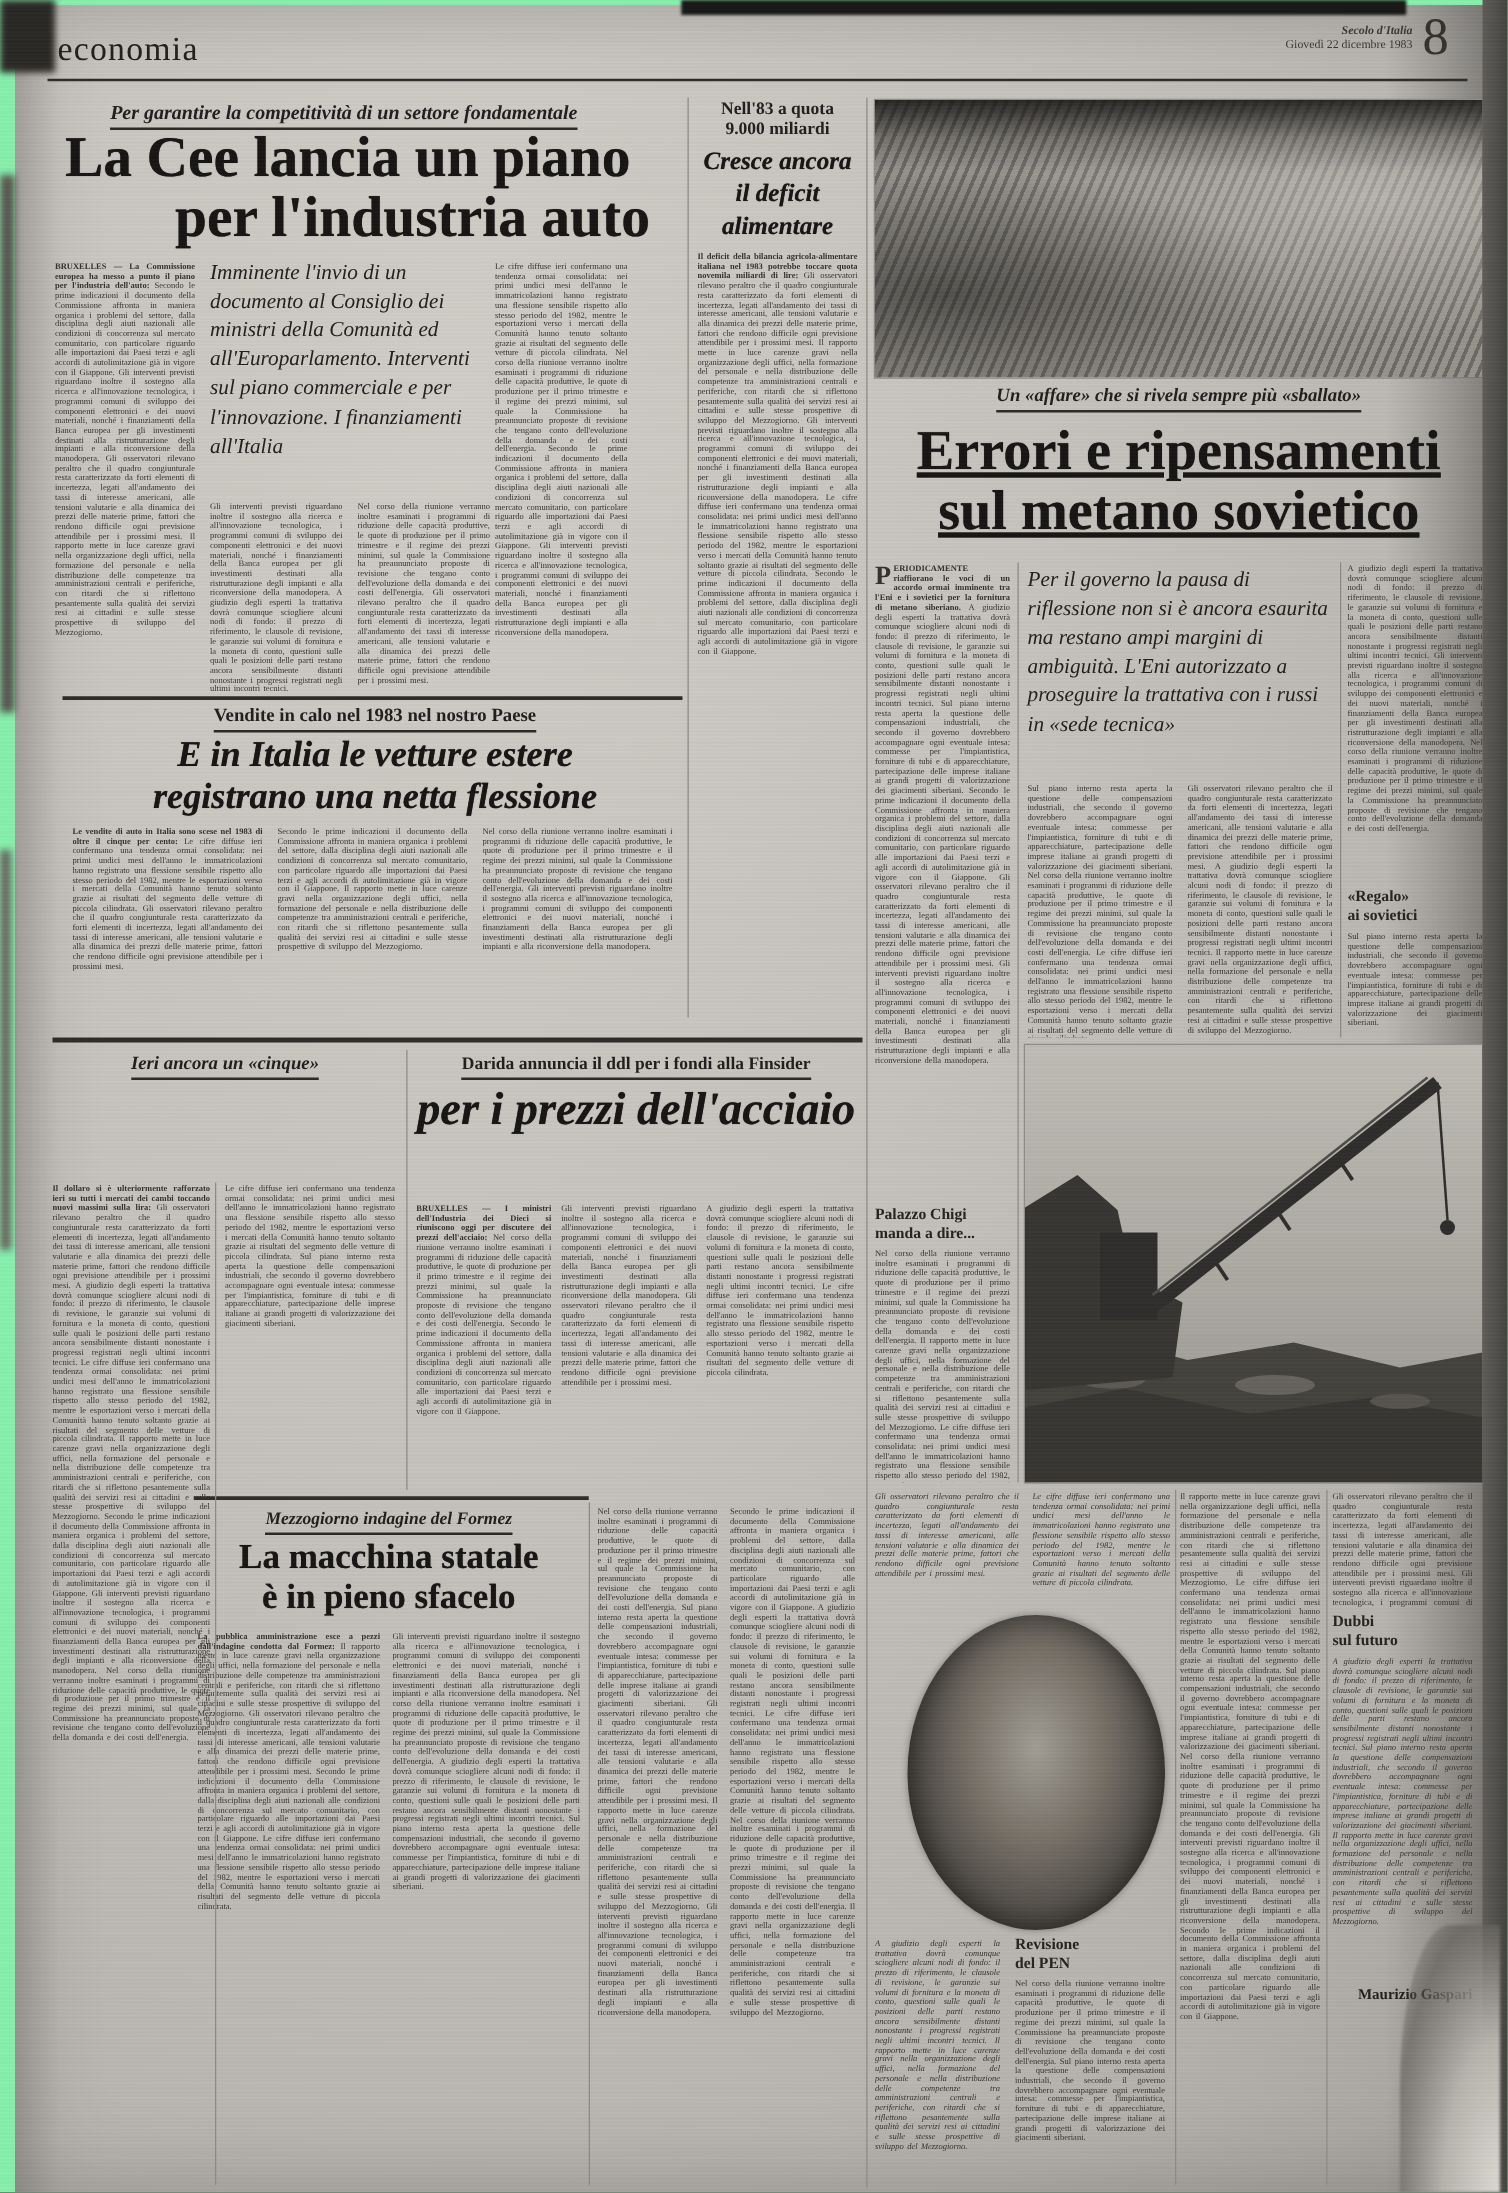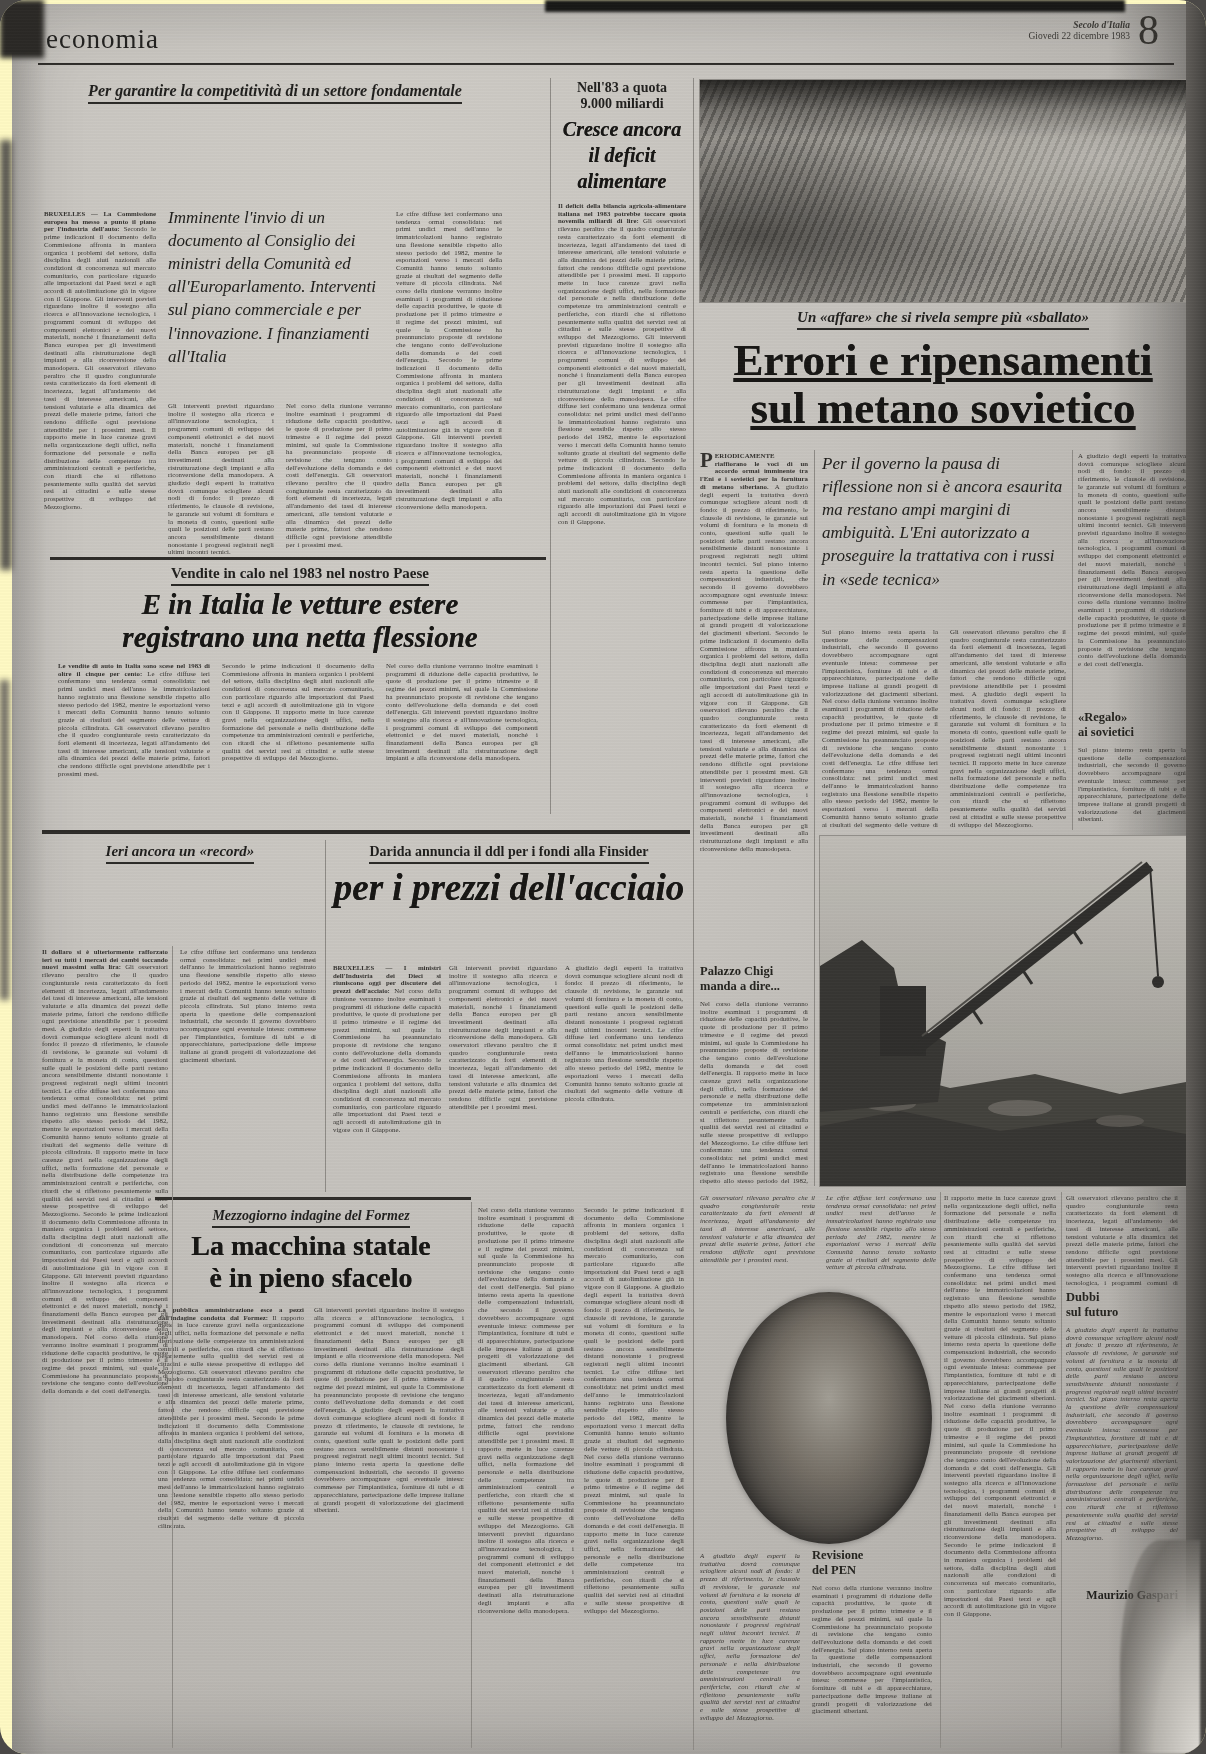--- a/index.html
+++ b/index.html
@@ -1,17 +1,17 @@
 <!DOCTYPE html>
 <html><head>
 <meta charset="utf-8">
 <style>
   html,body{margin:0;padding:0;background:#4a4846;}
   .scan{position:relative;width:1206px;height:1754px;overflow:hidden;
-        background:#fef9c3;font-family:"Liberation Serif","DejaVu Serif",serif;color:#2a2927;border-radius:27px;}
+        background:#86efac;font-family:"Liberation Serif","DejaVu Serif",serif;color:#2a2927;}
   .paper{position:absolute;left:12px;top:4px;width:1178px;height:1750px;
         background:
           linear-gradient(90deg, rgba(0,0,0,.10) 0, rgba(0,0,0,0) 3%, rgba(0,0,0,0) 93%, rgba(0,0,0,.22) 100%),
           radial-gradient(ellipse at 30% 18%, #d0cdc7 0%, #c6c3be 40%, #b6b3ae 80%, #a6a29d 100%);
         box-shadow: inset 0 0 70px rgba(0,0,0,.22);}
   .grain{position:absolute;left:0;top:0;width:1206px;height:1754px;pointer-events:none;opacity:.5;
         background:repeating-linear-gradient(0deg, rgba(255,255,255,.03) 0 1px, rgba(0,0,0,.03) 1px 3px);}
   .abs{position:absolute;}
   .tiny{font-size:6.8px;line-height:7.7px;text-align:justify;color:#34322f;
         filter:blur(.32px);overflow:hidden;word-spacing:1px;}
@@ -57,20 +57,24 @@
   <div class="abs mast-right" style="left:960px;top:20px;width:170px;">
     <div style="font-weight:bold;font-style:italic;">Secolo d'Italia</div>
     <div>Giovedì 22 dicembre 1983</div>
   </div>
   <div class="abs mast-page" style="left:1138px;top:6px;">8</div>
   <div class="hrule" style="left:38px;top:63px;width:1136px;height:2px;"></div>
 
   <div class="abs ctr" style="left:60px;top:82px;width:430px;">
     <span class="kicker it"><span class="u">Per garantire la competitività di un settore fondamentale</span></span>
   </div>
+  <div class="abs hl" style="left:52px;top:102px;width:490px;font-size:46px;line-height:48px;">
+    <div>La Cee lancia un piano</div>
+    <div style="padding-left:88px;">per l'industria auto</div>
+  </div>
   <div class="abs tiny" style="left:44px;top:210px;width:112px;height:344px;">
     <span class="lead">BRUXELLES — La Commissione europea ha messo a punto il piano per l'industria dell'auto:</span>
     <span> Secondo le prime indicazioni il documento della Commissione affronta in maniera organica i problemi del settore, dalla disciplina degli aiuti nazionali alle condizioni di concorrenza sul mercato comunitario, con particolare riguardo alle importazioni dai Paesi terzi e agli accordi di autolimitazione già in vigore con il Giappone. Gli interventi previsti riguardano inoltre il sostegno alla ricerca e all'innovazione tecnologica, i programmi comuni di sviluppo dei componenti elettronici e dei nuovi materiali, nonché i finanziamenti della Banca europea per gli investimenti destinati alla ristrutturazione degli impianti e alla riconversione della manodopera. Gli osservatori rilevano peraltro che il quadro congiunturale resta caratterizzato da forti elementi di incertezza, legati all'andamento dei tassi di interesse americani, alle tensioni valutarie e alla dinamica dei prezzi delle materie prime, fattori che rendono difficile ogni previsione attendibile per i prossimi mesi. Il rapporto mette in luce carenze gravi nella organizzazione degli uffici, nella formazione del personale e nella distribuzione delle competenze tra amministrazioni centrali e periferiche, con ritardi che si riflettono pesantemente sulla qualità dei servizi resi ai cittadini e sulle stesse prospettive di sviluppo del Mezzogiorno.</span>
   </div>
   <div class="abs standfirst" style="left:168px;top:206px;width:226px;height:188px;">Imminente l'invio di un documento al Consiglio dei ministri della Comunità ed all'Europarlamento. Interventi sul piano commerciale e per l'innovazione. I finanziamenti all'Italia</div>
   <div class="abs tiny" style="left:168px;top:402px;width:106px;height:152px;"> Gli interventi previsti riguardano inoltre il sostegno alla ricerca e all'innovazione tecnologica, i programmi comuni di sviluppo dei componenti elettronici e dei nuovi materiali, nonché i finanziamenti della Banca europea per gli investimenti destinati alla ristrutturazione degli impianti e alla riconversione della manodopera. A giudizio degli esperti la trattativa dovrà comunque sciogliere alcuni nodi di fondo: il prezzo di riferimento, le clausole di revisione, le garanzie sui volumi di fornitura e la moneta di conto, questioni sulle quali le posizioni delle parti restano ancora sensibilmente distanti nonostante i progressi registrati negli ultimi incontri tecnici.</div>
   <div class="abs tiny" style="left:286px;top:402px;width:106px;height:152px;"> Nel corso della riunione verranno inoltre esaminati i programmi di riduzione delle capacità produttive, le quote di produzione per il primo trimestre e il regime dei prezzi minimi, sul quale la Commissione ha preannunciato proposte di revisione che tengano conto dell'evoluzione della domanda e dei costi dell'energia. Gli osservatori rilevano peraltro che il quadro congiunturale resta caratterizzato da forti elementi di incertezza, legati all'andamento dei tassi di interesse americani, alle tensioni valutarie e alla dinamica dei prezzi delle materie prime, fattori che rendono difficile ogni previsione attendibile per i prossimi mesi.</div>
   <div class="abs tiny" style="left:396px;top:210px;width:106px;height:344px;"> Le cifre diffuse ieri confermano una tendenza ormai consolidata: nei primi undici mesi dell'anno le immatricolazioni hanno registrato una flessione sensibile rispetto allo stesso periodo del 1982, mentre le esportazioni verso i mercati della Comunità hanno tenuto soltanto grazie ai risultati del segmento delle vetture di piccola cilindrata. Nel corso della riunione verranno inoltre esaminati i programmi di riduzione delle capacità produttive, le quote di produzione per il primo trimestre e il regime dei prezzi minimi, sul quale la Commissione ha preannunciato proposte di revisione che tengano conto dell'evoluzione della domanda e dei costi dell'energia. Secondo le prime indicazioni il documento della Commissione affronta in maniera organica i problemi del settore, dalla disciplina degli aiuti nazionali alle condizioni di concorrenza sul mercato comunitario, con particolare riguardo alle importazioni dai Paesi terzi e agli accordi di autolimitazione già in vigore con il Giappone. Gli interventi previsti riguardano inoltre il sostegno alla ricerca e all'innovazione tecnologica, i programmi comuni di sviluppo dei componenti elettronici e dei nuovi materiali, nonché i finanziamenti della Banca europea per gli investimenti destinati alla ristrutturazione degli impianti e alla riconversione della manodopera.</div>
 
   <div class="abs ctr kicker-sm" style="left:556px;top:80px;width:132px;line-height:16px;color:#201f1d;">
@@ -176,21 +180,21 @@
   <div class="abs tiny" style="left:1066px;top:1194px;width:112px;height:92px;"> Gli osservatori rilevano peraltro che il quadro congiunturale resta caratterizzato da forti elementi di incertezza, legati all'andamento dei tassi di interesse americani, alle tensioni valutarie e alla dinamica dei prezzi delle materie prime, fattori che rendono difficile ogni previsione attendibile per i prossimi mesi. Gli interventi previsti riguardano inoltre il sostegno alla ricerca e all'innovazione tecnologica, i programmi comuni di sviluppo dei componenti elettronici e dei nuovi materiali, nonché i finanziamenti della Banca europea per gli investimenti destinati alla ristrutturazione degli impianti e alla riconversione della manodopera.</div>
   <div class="abs subhead" style="left:1066px;top:1290px;width:112px;">
     <div>Dubbi</div>
     <div>sul futuro</div>
   </div>
   <div class="abs tiny it" style="left:1066px;top:1326px;width:112px;height:256px;"> A giudizio degli esperti la trattativa dovrà comunque sciogliere alcuni nodi di fondo: il prezzo di riferimento, le clausole di revisione, le garanzie sui volumi di fornitura e la moneta di conto, questioni sulle quali le posizioni delle parti restano ancora sensibilmente distanti nonostante i progressi registrati negli ultimi incontri tecnici. Sul piano interno resta aperta la questione delle compensazioni industriali, che secondo il governo dovrebbero accompagnare ogni eventuale intesa: commesse per l'impiantistica, forniture di tubi e di apparecchiature, partecipazione delle imprese italiane ai grandi progetti di valorizzazione dei giacimenti siberiani. Il rapporto mette in luce carenze gravi nella organizzazione degli uffici, nella formazione del personale e nella distribuzione delle competenze tra amministrazioni centrali e periferiche, con ritardi che si riflettono pesantemente sulla qualità dei servizi resi ai cittadini e sulle stesse prospettive di sviluppo del Mezzogiorno.</div>
   <div class="abs byline" style="left:1056px;top:1588px;width:122px;">Maurizio Gaspari</div>
 
   <div class="hrule" style="left:42px;top:830px;width:648px;height:4px;"></div>
   <div class="abs ctr" style="left:52px;top:842px;width:256px;">
-    <span class="kicker it" style="font-size:15px;"><span class="u">Ieri ancora un «record»</span></span>
+    <span class="kicker it" style="font-size:15px;"><span class="u">Ieri ancora un «cinque»</span></span>
   </div>
   <div class="abs tiny" style="left:42px;top:948px;width:126px;height:800px;">
     <span class="lead">Il dollaro si è ulteriormente rafforzato ieri su tutti i mercati dei cambi toccando nuovi massimi sulla lira:</span>
     <span> Gli osservatori rilevano peraltro che il quadro congiunturale resta caratterizzato da forti elementi di incertezza, legati all'andamento dei tassi di interesse americani, alle tensioni valutarie e alla dinamica dei prezzi delle materie prime, fattori che rendono difficile ogni previsione attendibile per i prossimi mesi. A giudizio degli esperti la trattativa dovrà comunque sciogliere alcuni nodi di fondo: il prezzo di riferimento, le clausole di revisione, le garanzie sui volumi di fornitura e la moneta di conto, questioni sulle quali le posizioni delle parti restano ancora sensibilmente distanti nonostante i progressi registrati negli ultimi incontri tecnici. Le cifre diffuse ieri confermano una tendenza ormai consolidata: nei primi undici mesi dell'anno le immatricolazioni hanno registrato una flessione sensibile rispetto allo stesso periodo del 1982, mentre le esportazioni verso i mercati della Comunità hanno tenuto soltanto grazie ai risultati del segmento delle vetture di piccola cilindrata. Il rapporto mette in luce carenze gravi nella organizzazione degli uffici, nella formazione del personale e nella distribuzione delle competenze tra amministrazioni centrali e periferiche, con ritardi che si riflettono pesantemente sulla qualità dei servizi resi ai cittadini e sulle stesse prospettive di sviluppo del Mezzogiorno. Secondo le prime indicazioni il documento della Commissione affronta in maniera organica i problemi del settore, dalla disciplina degli aiuti nazionali alle condizioni di concorrenza sul mercato comunitario, con particolare riguardo alle importazioni dai Paesi terzi e agli accordi di autolimitazione già in vigore con il Giappone. Gli interventi previsti riguardano inoltre il sostegno alla ricerca e all'innovazione tecnologica, i programmi comuni di sviluppo dei componenti elettronici e dei nuovi materiali, nonché i finanziamenti della Banca europea per gli investimenti destinati alla ristrutturazione degli impianti e alla riconversione della manodopera. Nel corso della riunione verranno inoltre esaminati i programmi di riduzione delle capacità produttive, le quote di produzione per il primo trimestre e il regime dei prezzi minimi, sul quale la Commissione ha preannunciato proposte di revisione che tengano conto dell'evoluzione della domanda e dei costi dell'energia.</span>
   </div>
   <div class="abs tiny" style="left:180px;top:948px;width:136px;height:242px;"> Le cifre diffuse ieri confermano una tendenza ormai consolidata: nei primi undici mesi dell'anno le immatricolazioni hanno registrato una flessione sensibile rispetto allo stesso periodo del 1982, mentre le esportazioni verso i mercati della Comunità hanno tenuto soltanto grazie ai risultati del segmento delle vetture di piccola cilindrata. Sul piano interno resta aperta la questione delle compensazioni industriali, che secondo il governo dovrebbero accompagnare ogni eventuale intesa: commesse per l'impiantistica, forniture di tubi e di apparecchiature, partecipazione delle imprese italiane ai grandi progetti di valorizzazione dei giacimenti siberiani.</div>
 
   <div class="abs ctr" style="left:336px;top:842px;width:346px;">
     <span class="kicker" style="font-size:14px;"><span class="u">Darida annuncia il ddl per i fondi alla Finsider</span></span>
   </div>

